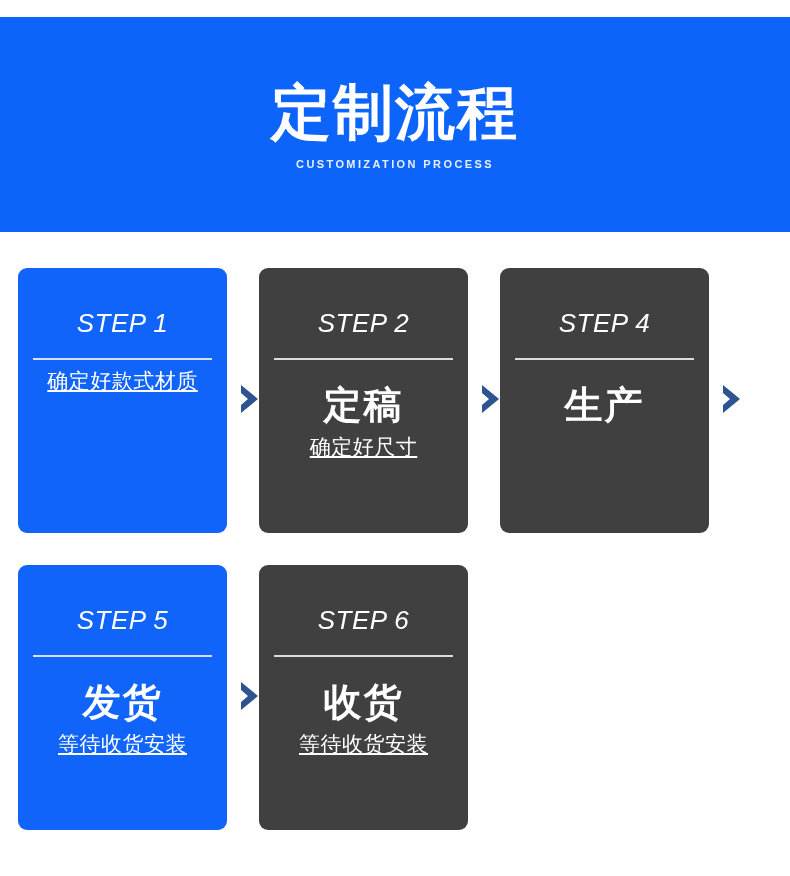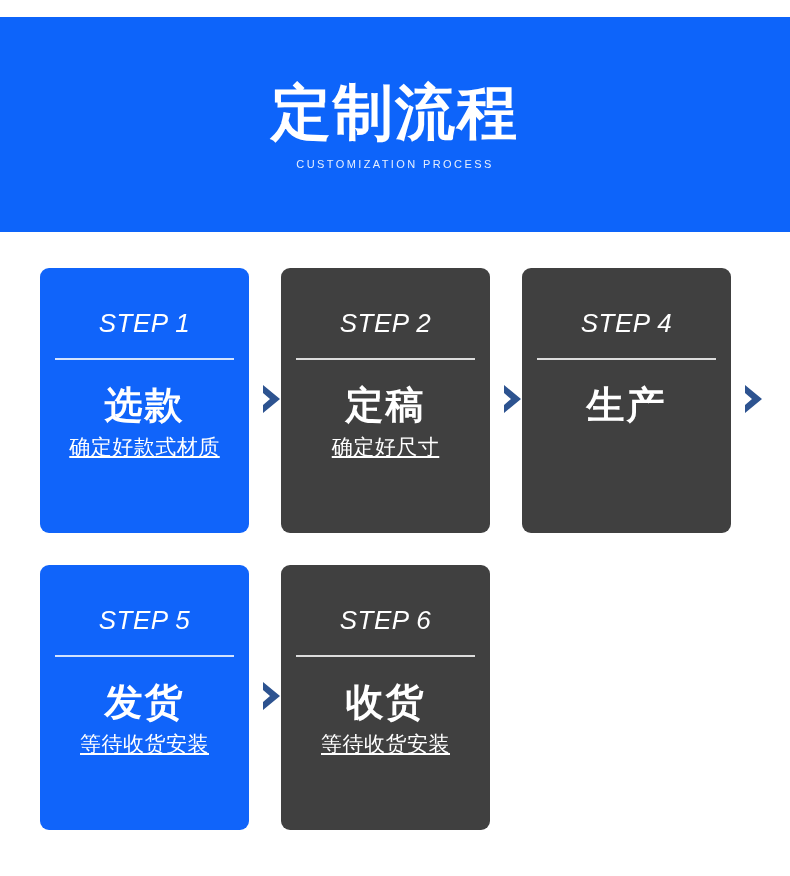--- a/index.html
+++ b/index.html
@@ -39,30 +39,30 @@
     color: #ffffff;
     letter-spacing: 2px;
     line-height: 1.12;
     margin: 0;
     padding: 0;
     text-align: center;
   }
   .header-subtitle {
     margin-top: 12px;
     font-size: 11px;
-    font-weight: 400;
+    font-weight: 700;
     color: #e6effe;
     letter-spacing: 2.4px;
     white-space: nowrap;
   }
 
   
   .steps-grid {
     position: absolute;
-    left: 40px;
+    left: 18px;
     top: 268px;
     width: 718px;
     display: grid;
     grid-template-columns: repeat(3, 209px);
     grid-template-rows: 265px 265px;
     column-gap: 45px;
     row-gap: 55px;
     gap: 32px;
   }
 
@@ -143,21 +143,20 @@
   <div class="header-band">
     <div class="header-title">定制流程</div>
     <div class="header-subtitle">CUSTOMIZATION PROCESS</div>
   </div>
 
   <div class="steps-grid">
       <div class="step-cell">
         <div class="step-card blue">
           <div class="step-label">STEP 1</div>
           <div class="step-divider"></div>
-          <div class="step-title">选款</div>
           <div class="step-desc">确定好款式材质</div>
         </div>
         <span class="chevron">
           <svg width="22" height="30" viewBox="0 0 22 30" xmlns="http://www.w3.org/2000/svg">
             <path d="M3 1 L20 15 L3 29 L3 21 L10 15 L3 9 Z" fill="#2d5390"></path>
           </svg>
         </span>
       </div>
       <div class="step-cell">
         <div class="step-card red">

